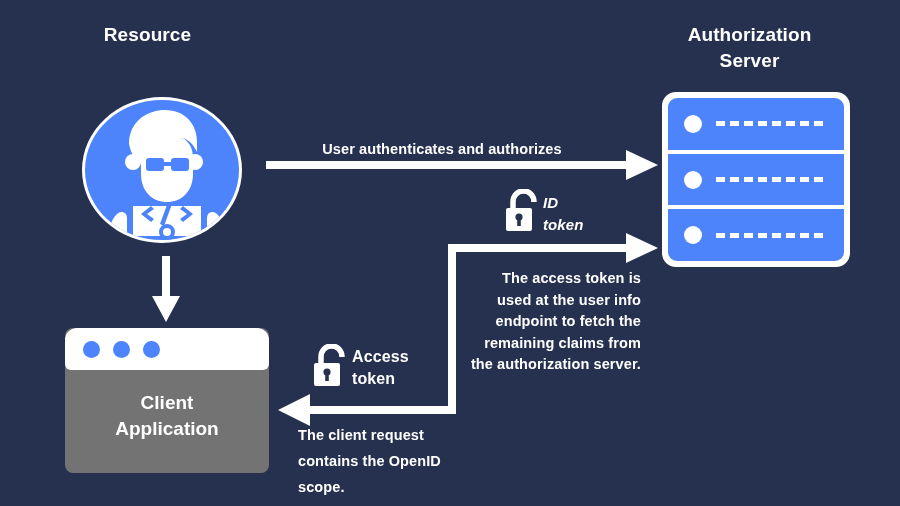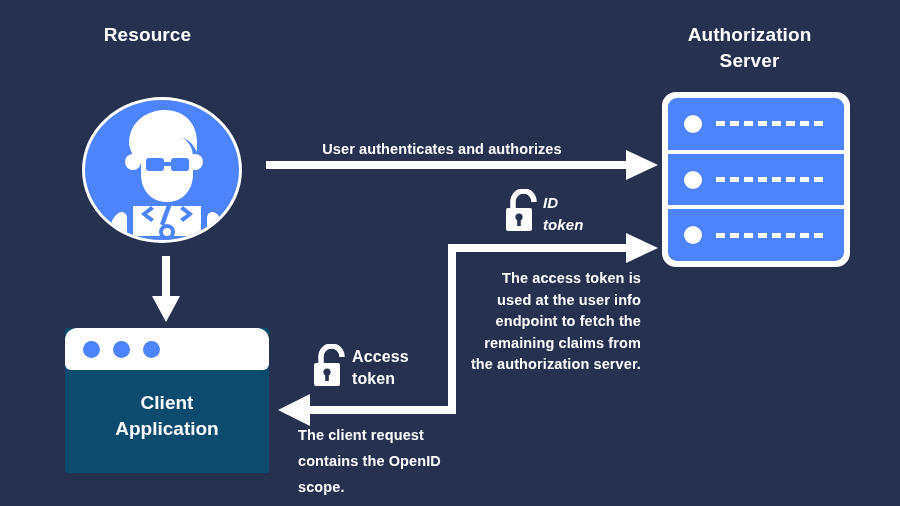--- a/index.html
+++ b/index.html
@@ -28,22 +28,22 @@
     border:3px solid #ffffff;
     box-sizing:border-box;
     overflow:hidden;
   }
   #avatar-svg{position:absolute;left:0;top:0;}
 
   
   #client-app{left:65px;top:328px;width:204px;height:145px;}
   .client-window{
     width:100%;height:100%;
-    background:#0c4a6e;
-    border-radius:3px;
+    background:#737373;
+    border-radius:8px;
     overflow:hidden;
     position:relative;
   }
   .client-bar{
     position:absolute;left:0;top:0;right:0;height:42px;
     background:#ffffff;
     border-radius:12px 12px 6px 6px;
     display:flex;align-items:center;gap:13px;padding-left:18px;
     box-sizing:border-box;
   }

